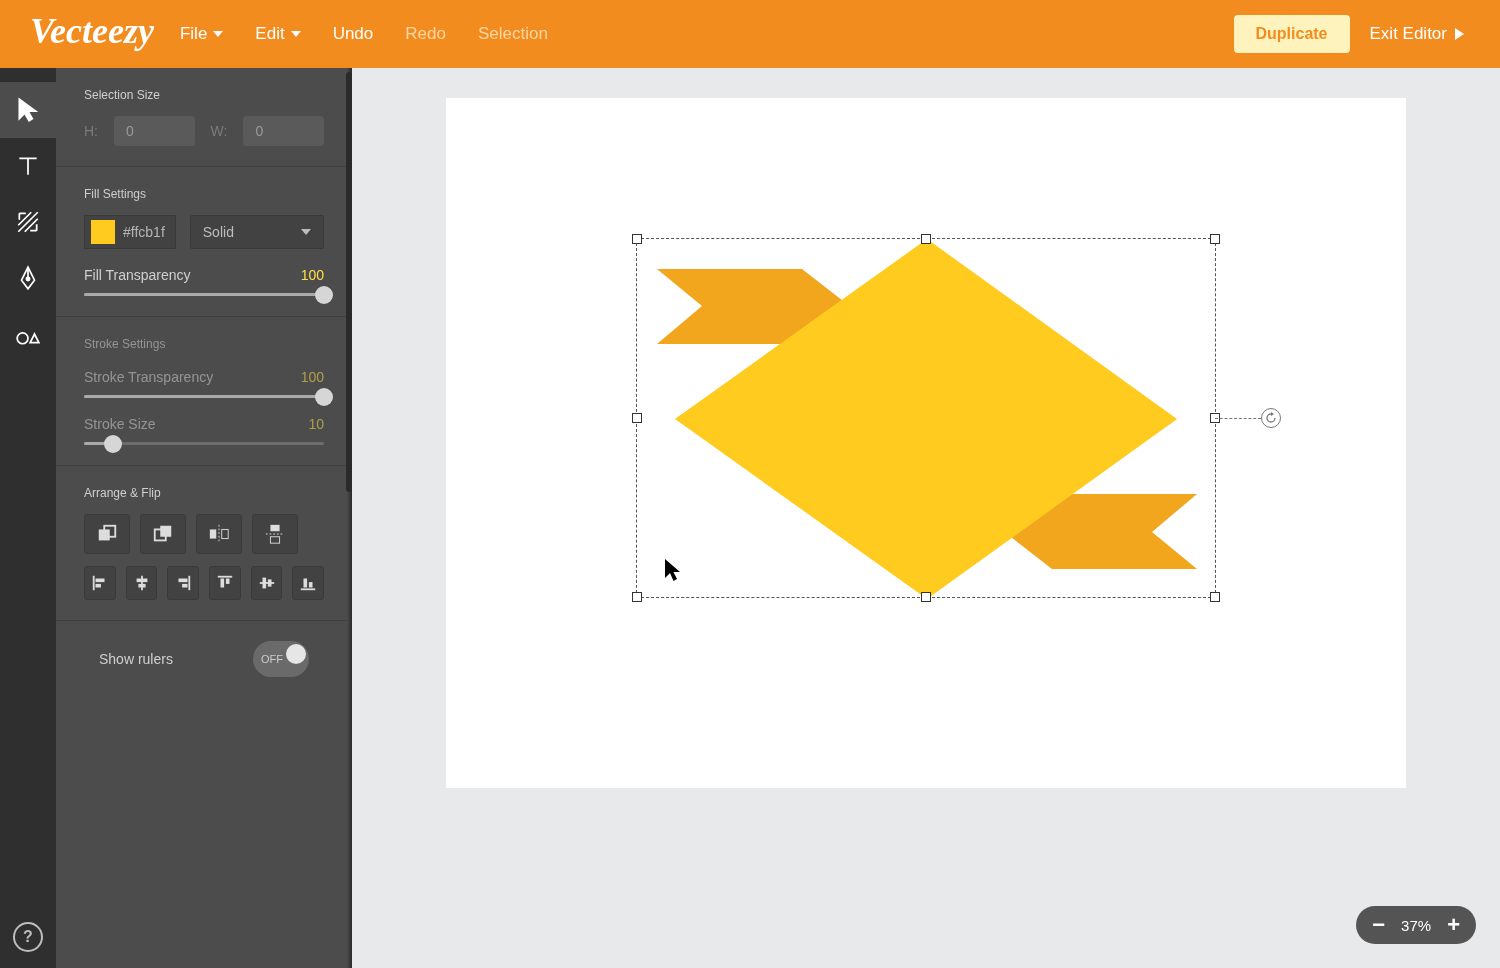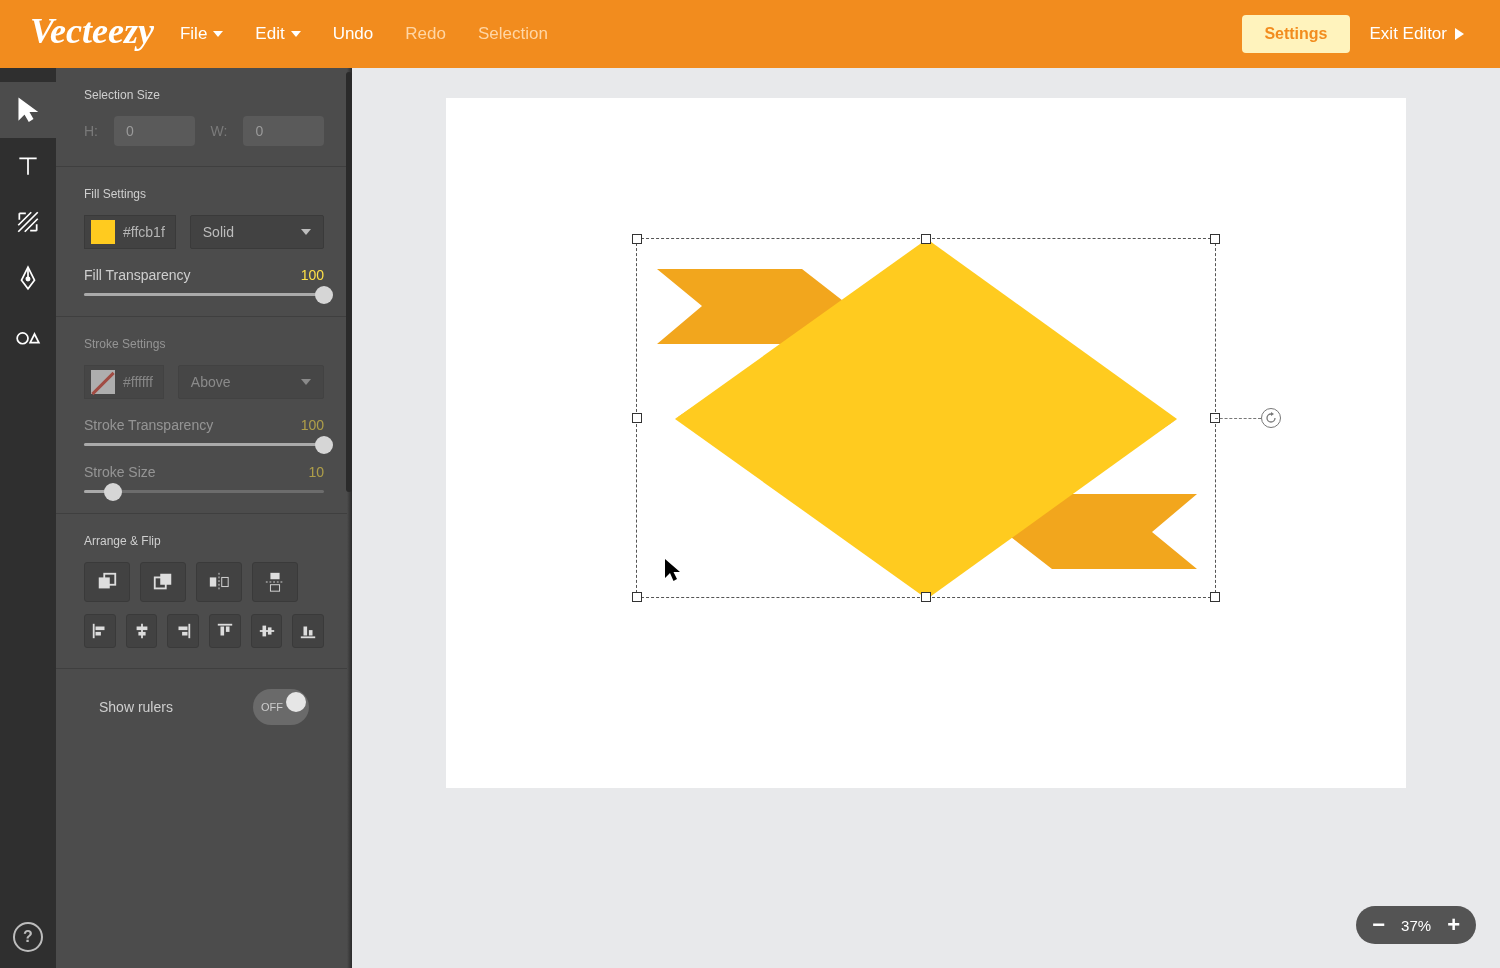--- a/index.html
+++ b/index.html
@@ -253,21 +253,21 @@
       <span>Undo</span>
     </div>
     <div class="menu-item dim">
       <span>Redo</span>
     </div>
     <div class="menu-item dim">
       <span>Selection</span>
     </div>
   </div>
   <div class="spacer"></div>
-  <div class="download-btn">Settings</div>
+  <div class="download-btn">Duplicate</div>
   <div class="exit-editor">
     <span>Exit Editor</span>
     <span class="arrow-right"></span>
   </div>
 </div>
 
 <div class="workspace">
 
   <div class="toolbar">
     <div class="tool active">
@@ -334,30 +334,20 @@
         <span class="slider-val">100</span>
       </div>
       <div class="slider-track">
         <div class="slider-fill" style="width:100%"></div>
         <div class="slider-knob" style="left:100%"></div>
       </div>
     </div>
 
     <div class="section stroke">
       <div class="section-title">Stroke Settings</div>
-      <div class="row">
-        <div class="swatch-pair">
-          <div class="swatch none"></div>
-          <span>#ffffff</span>
-        </div>
-        <div class="select">
-          <span>Above</span>
-          <span class="sel-chev"></span>
-        </div>
-      </div>
       <div class="slider-row">
         <span class="slider-label">Stroke Transparency</span>
         <span class="slider-val">100</span>
       </div>
       <div class="slider-track">
         <div class="slider-fill" style="width:100%"></div>
         <div class="slider-knob" style="left:100%"></div>
       </div>
       <div class="slider-row">
         <span class="slider-label">Stroke Size</span>

